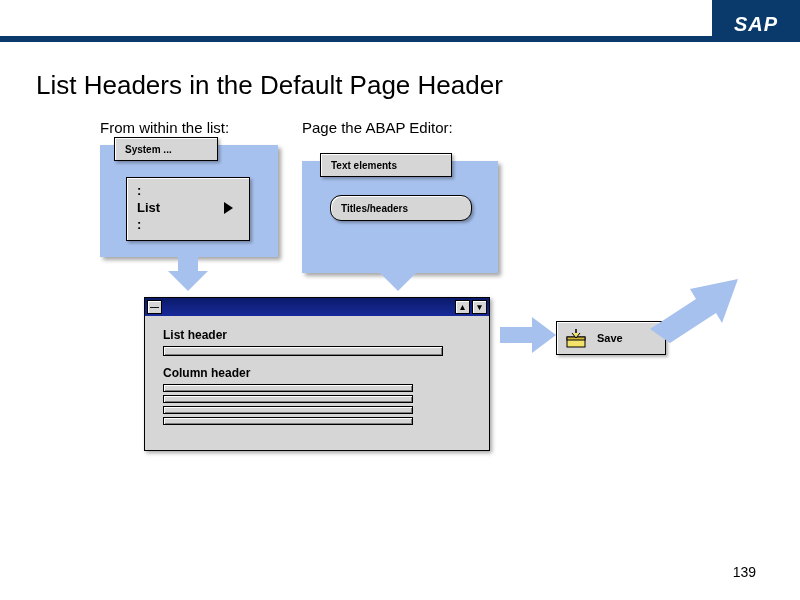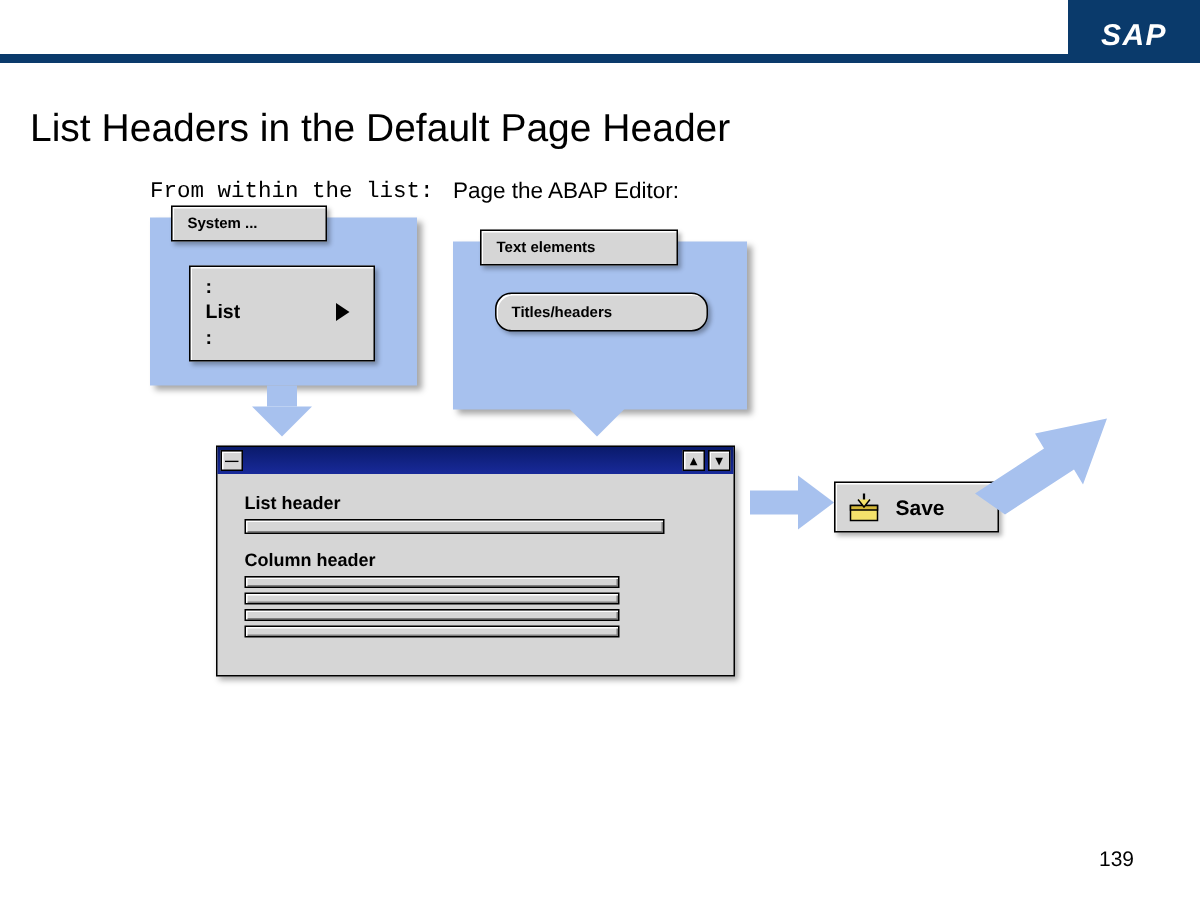--- a/index.html
+++ b/index.html
@@ -36,33 +36,33 @@
   }
   .thinline {
     width: 100%;
     height: 6px;
     background: #0a3a6b;
   }
   .slide-title {
     font-size: 26px;
     font-weight: normal;
     color: #000;
-    margin: 28px 0 0 20px;
+    margin: 28px 0 0 36px;
   }
   .content {
     position: relative;
     width: 100%;
     height: 460px;
   }
   .caption {
     position: absolute;
     font-size: 15px;
     color: #000;
   }
-  .cap1 { top: 18px; left: 100px; font-family: Liberation Mono, monospace; }
+  .cap1 { top: 18px; left: 100px; }
   .cap2 { top: 18px; left: 302px; }
 
   .cloud {
     position: absolute;
     background: #a7c1ee;
     box-shadow: 3px 3px 4px rgba(0,0,0,0.35);
   }
   .cloud1 { top: 44px; left: 100px; width: 178px; height: 112px; }
   .cloud2 { top: 60px; left: 302px; width: 196px; height: 112px; }
 
@@ -185,21 +185,21 @@
 
   .save-btn {
     position: absolute;
     top: 220px; left: 556px;
     width: 110px; height: 34px;
     background: #d6d6d6;
     border: 1px solid #000;
     box-shadow: inset 1px 1px 0 #fff, 2px 2px 3px rgba(0,0,0,0.3);
     display: flex; align-items: center; gap: 10px;
     padding: 0 8px;
-    font-size: 14px; font-weight: bold; color: #000;
+    font-size: 11px; font-weight: bold; color: #000;
     cursor: pointer;
   }
 
   .up-right-arrow {
     position: absolute;
     top: 176px; left: 650px;
     width: 90px; height: 70px;
   }
 
   .page-num {

